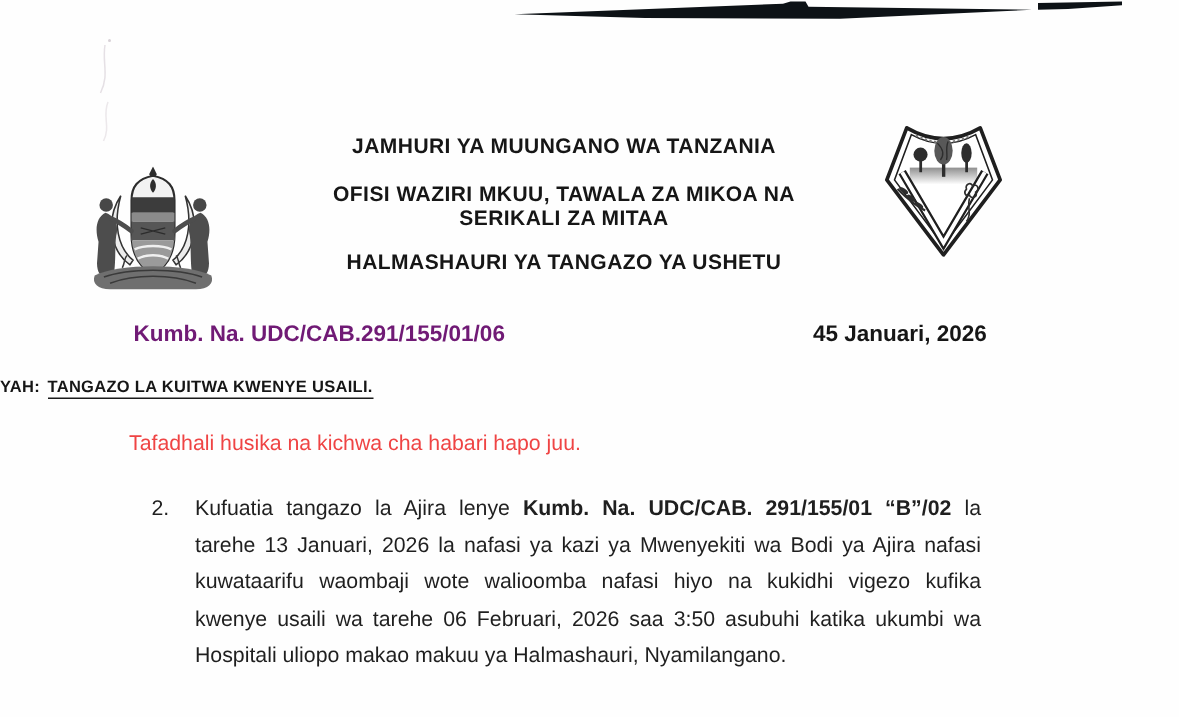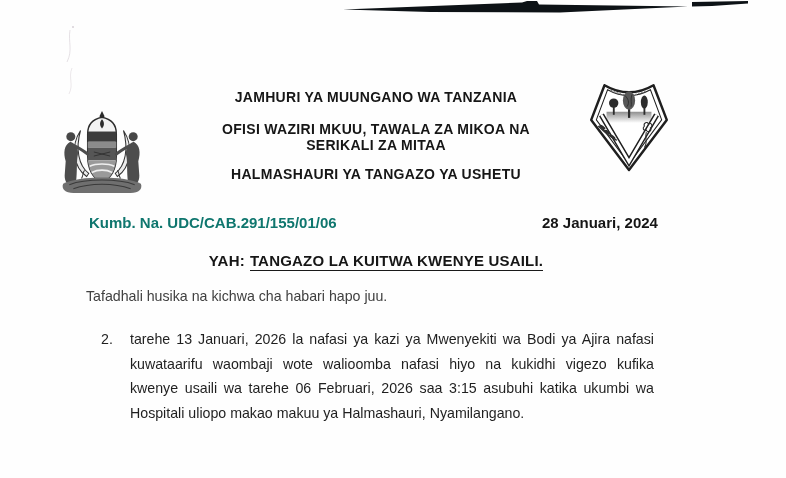--- a/index.html
+++ b/index.html
@@ -14,28 +14,28 @@
   .abs{position:absolute;}
   
   .header-wrap{left:0;top:0;width:752px;text-align:center;}
   .hline{position:absolute;left:0;width:100%;
     font-weight:700;font-size:14px;line-height:16px;letter-spacing:.3px;color:#161616;}
   .h-republic{top:89px;}
   .h-office1{top:121px;}
   .h-office2{top:137px;}
   .h-council{top:166px;}
   
-  .ref-number{left:89px;top:214px;font-weight:700;font-size:15px;color:#0f766e;}
+  .ref-number{left:89px;top:214px;font-weight:700;font-size:15px;color:#701a75;}
   .letter-date{left:542px;top:214px;font-weight:700;font-size:15px;color:#161616;}
   
-  .subject{left:0;top:252px;width:752px;text-align:center;font-weight:700;font-size:15px;color:#161616;letter-spacing:.2px;}
+  .subject{left:0;top:252px;width:752px;font-weight:700;font-size:11px;color:#161616;letter-spacing:.2px;}
   .subject .u{border-bottom:1.6px solid #1a1a1a;padding-bottom:1px;}
   .subject .pfx{margin-right:5px;}
   
-  .intro{left:86px;top:288px;font-size:14.2px;color:#404040;}
+  .intro{left:86px;top:288px;font-size:14.2px;color:#ef4444;}
   .para{left:101px;top:327px;width:556px;font-size:14.2px;color:#1f1f1f;}
   .pnum{position:absolute;left:0;top:0;line-height:24.6px;}
   .plines{margin-left:29px;width:524px;}
   .jline{line-height:24.6px;text-align:justify;text-align-last:justify;}
   .jline.last{text-align:left;text-align-last:left;}
   .b{font-weight:700;}
   
   .artifact-top{left:0;top:0;width:786px;height:18px;}
   .pencil{left:46px;top:24px;width:50px;height:78px;opacity:.55;}
   
@@ -122,31 +122,32 @@
   </svg>
 
   <div class="abs header-wrap">
     <div class="hline h-republic">JAMHURI YA MUUNGANO WA TANZANIA</div>
     <div class="hline h-office1">OFISI WAZIRI MKUU, TAWALA ZA MIKOA NA</div>
     <div class="hline h-office2">SERIKALI ZA MITAA</div>
     <div class="hline h-council">HALMASHAURI YA TANGAZO YA USHETU</div>
   </div>
 
   <div class="abs ref-number">Kumb. Na. UDC/CAB.291/155/01/06</div>
-  <div class="abs letter-date">28 Januari, 2024</div>
+  <div class="abs letter-date">45 Januari, 2026</div>
 
   <div class="abs subject">
     <span class="pfx">YAH:</span><span class="u">TANGAZO LA KUITWA KWENYE USAILI.</span>
   </div>
 
   <div class="abs intro">Tafadhali husika na kichwa cha habari hapo juu.</div>
 
   <div class="abs para">
     <span class="pnum">2.</span>
     <div class="plines">
+      <div class="jline"><span>Kufuatia tangazo la Ajira lenye </span><span class="b">Kumb. Na. UDC/CAB. 291/155/01 “B”/02</span><span> la</span></div>
       <div class="jline">tarehe 13 Januari, 2026 la nafasi ya kazi ya Mwenyekiti wa Bodi ya Ajira nafasi</div>
       <div class="jline">kuwataarifu waombaji wote walioomba nafasi hiyo na kukidhi vigezo kufika</div>
-      <div class="jline">kwenye usaili wa tarehe 06 Februari, 2026 saa 3:15 asubuhi katika ukumbi wa</div>
+      <div class="jline">kwenye usaili wa tarehe 06 Februari, 2026 saa 3:50 asubuhi katika ukumbi wa</div>
       <div class="jline last">Hospitali uliopo makao makuu ya Halmashauri, Nyamilangano.</div>
     </div>
   </div>
 
 </div>
 
 </body></html>

